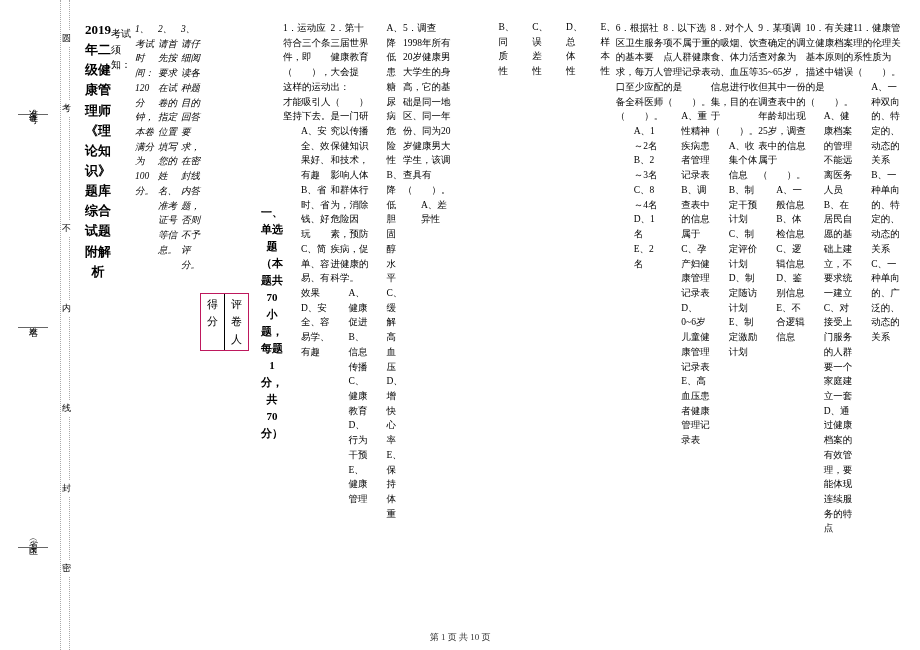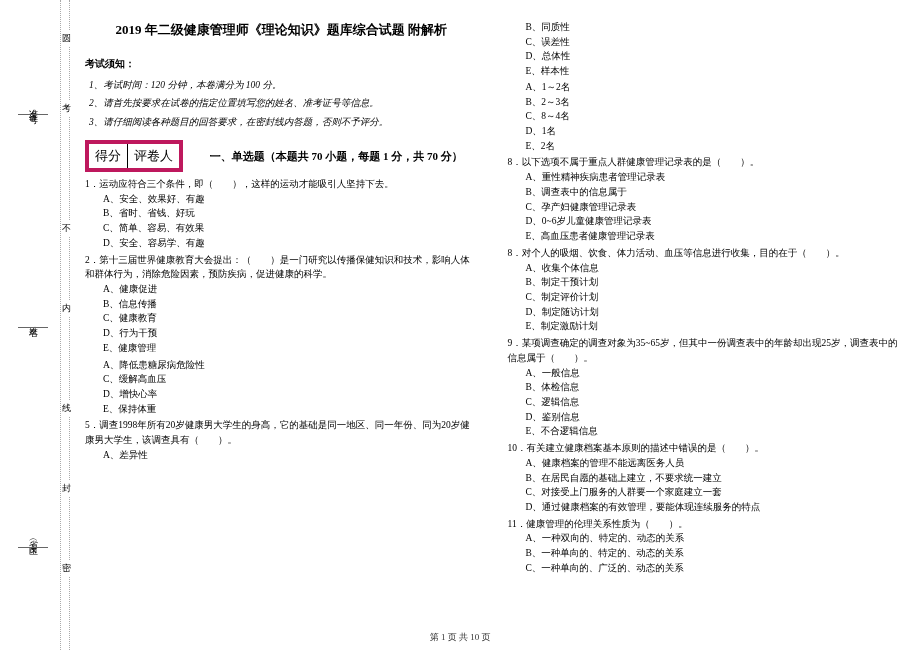--- a/index.html
+++ b/index.html
@@ -61,41 +61,41 @@
       left: 85px;
       top: 20px;
       right: 20px;
       bottom: 30px;
       display: flex;
       gap: 30px;
     }
     .col {
       flex: 1;
       display: flex;
-      flex-direction: column;
+      flex-direction: row;
       font-size: 9.5px;
       line-height: 1.55;
     }
     .title {
       font-size: 13px;
       font-weight: bold;
       text-align: center;
       margin-bottom: 10px;
     }
     .notice-hd {
-      font-weight: bold;
+      font-weight: normal;
       font-size: 10px;
       margin: 6px 0 4px;
     }
     .notice-item { margin: 2px 0 2px 4px; font-style: italic; }
     .score-box {
       display: inline-flex;
-      border: 4px solid #be185d;
+      border: 1px solid #be185d;
       margin: 8px 0 4px;
-      font-size: 13px;
+      font-size: 11px;
     }
     .score-box div {
       padding: 2px 6px;
       border-right: 1px solid #000;
     }
     .score-box div:last-child { border-right: none; }
     .section-hd {
       font-weight: bold;
       font-size: 11px;
       text-align: center;
@@ -180,39 +180,41 @@
       <div class="q-stem">2．第十三届世界健康教育大会提出：（　　）是一门研究以传播保健知识和技术，影响人体和群体行为，消除危险因素，预防疾病，促进健康的科学。</div>
       <div class="opt">A、健康促进</div>
       <div class="opt">B、信息传播</div>
       <div class="opt">C、健康教育</div>
       <div class="opt">D、行为干预</div>
       <div class="opt">E、健康管理</div>
     </div>
 
     <div class="q">
       <div class="opt">A、降低患糖尿病危险性</div>
+      <div class="opt">B、降低胆固醇水平</div>
       <div class="opt">C、缓解高血压</div>
       <div class="opt">D、增快心率</div>
       <div class="opt">E、保持体重</div>
     </div>
 
 
     <div class="q">
       <div class="q-stem">5．调查1998年所有20岁健康男大学生的身高，它的基础是同一地区、同一年份、同为20岁健康男大学生，该调查具有（　　）。</div>
       <div class="opt">A、差异性</div>
     </div>
   </div>
 
   <div class="col">
     <div class="opt">B、同质性</div>
     <div class="opt">C、误差性</div>
     <div class="opt">D、总体性</div>
     <div class="opt">E、样本性</div>
 
     <div class="q">
+      <div class="q-stem">6．根据社区卫生服务的基本要求，每万人口至少应配备全科医师（　　）。</div>
       <div class="opt">A、1～2名</div>
       <div class="opt">B、2～3名</div>
       <div class="opt">C、8～4名</div>
       <div class="opt">D、1名</div>
       <div class="opt">E、2名</div>
     </div>
 
     <div class="q">
       <div class="q-stem">8．以下选项不属于重点人群健康管理记录表的是（　　）。</div>
       <div class="opt">A、重性精神疾病患者管理记录表</div>

